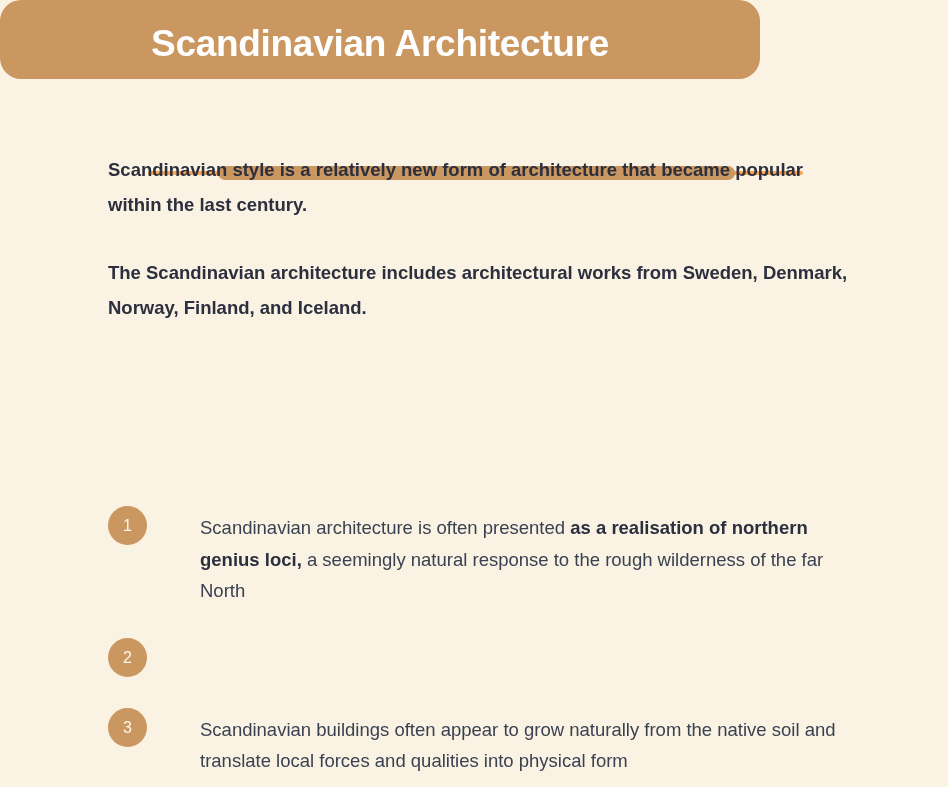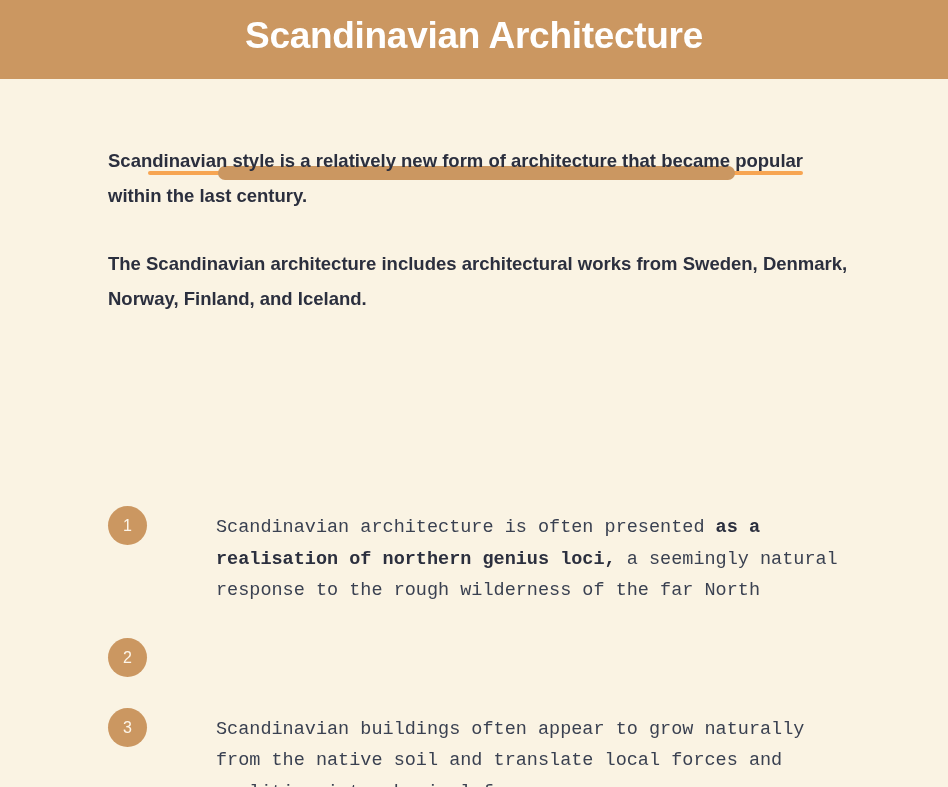--- a/index.html
+++ b/index.html
@@ -20,26 +20,27 @@
     height: 787px;
     background: #faf3e3;
     overflow: hidden;
   }
 
   
   .header-band {
     position: absolute;
     top: 0;
     left: 0;
-    width: 948px;
+    width: 760px;
     height: 79px;
     background: #cb9761;
     display: flex;
-    align-items: flex-end;
+    align-items: flex-start;
     justify-content: center;
+    border-radius: 21px;
   }
   .header-title {
     color: #ffffff;
     font-size: 37px;
     font-weight: bold;
     letter-spacing: -0.3px;
     line-height: 1;
     white-space: nowrap;
     font-family: "Liberation Sans", sans-serif;
   }
@@ -76,21 +77,21 @@
 
   
   .content {
     position: absolute;
     left: 108px;
     top: 136px;
     width: 742px;
   }
 
   .para {
-    margin: 7px 0 33px 0;
+    margin: 16px 0 33px 0;
     font-size: 18.5px;
     line-height: 35px;
     color: #3a4151;
     font-family: "Liberation Sans", sans-serif;
   }
   .para.bold {
     font-weight: bold;
     color: #2b2f3e;
   }
   .para.last-para {
@@ -119,26 +120,26 @@
     border-radius: 50%;
     background: #cb9761;
     color: #fdf6ea;
     font-size: 16px;
     line-height: 39px;
     text-align: center;
     font-family: "Liberation Sans", sans-serif;
   }
   .item-text {
     flex: 1 1 auto;
-    margin-left: 69px;
+    margin-left: 53px;
     font-size: 18.5px;
     line-height: 31.5px;
     color: #3a4151;
     padding-top: 6px;
-    font-family: Liberation Mono, monospace;
+    font-family: Liberation Sans, sans-serif;
   }
   .item-text b {
     font-weight: bold;
     color: #2b2f3e;
   }
 </style>
 </head>
 <body>
 
 <div class="page">

